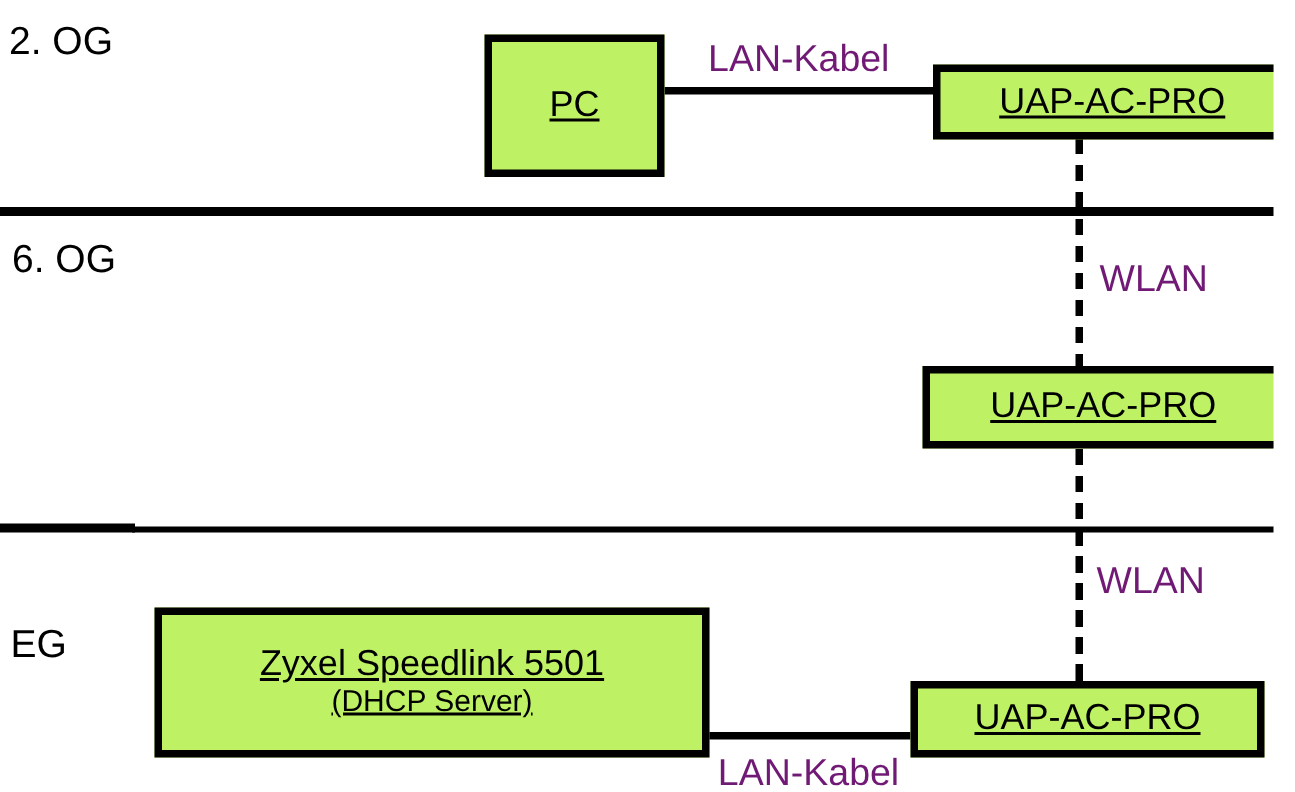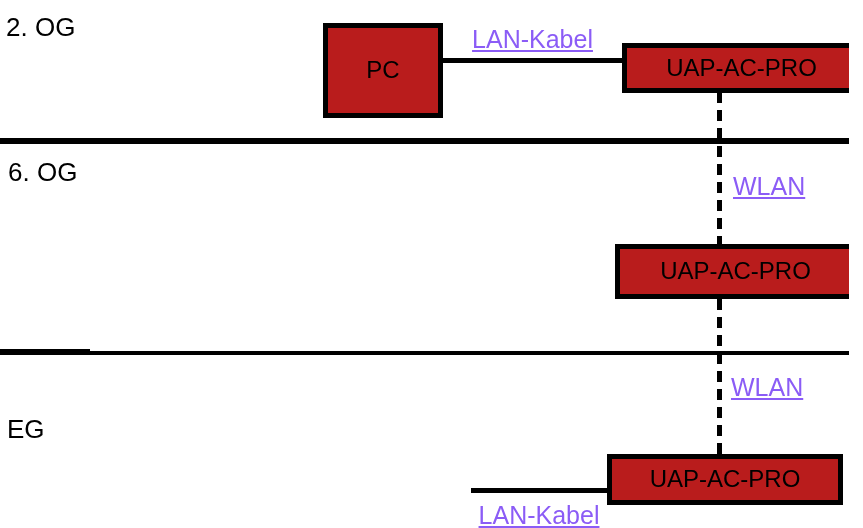--- a/index.html
+++ b/index.html
@@ -25,25 +25,26 @@
     white-space: nowrap;
   }
 
   .divider {
     background: #000;
   }
 
   .node-box {
     box-sizing: border-box;
     border: 5px solid #000;
-    background: #b91c1c;
+    background: #bef264;
     display: flex;
     flex-direction: column;
     align-items: center;
     justify-content: center;
+    text-decoration: underline;
   }
   .node-label {
     font-size: 24px;
     line-height: 1.1;
     color: #000;
     white-space: nowrap;
     text-align: center;
   }
   .node-sublabel {
     font-size: 20px;
@@ -52,23 +53,22 @@
     white-space: nowrap;
     text-align: center;
   }
 
   .wire {
     background: #000;
   }
   .wire-label {
     font-size: 25px;
     line-height: 1.1;
-    color: #8b5cf6;
+    color: #701a75;
     white-space: nowrap;
-    text-decoration: underline;
   }
   .wire-label.centered { text-align: center; }
 
   .wlan-link {
     width: 5px;
     background-image: repeating-linear-gradient(
       to bottom,
       #000 0px, #000 11px,
       transparent 11px, transparent 18px
     );
@@ -108,14 +108,18 @@
   </div>
 
   <div class="abs node-box" style="left:615px; top:244px; width:241px; height:55px;">
     <div class="node-label">UAP-AC-PRO</div>
   </div>
 
   <div class="abs node-box" style="left:607px; top:454px; width:236px; height:51px;">
     <div class="node-label">UAP-AC-PRO</div>
   </div>
 
+  <div class="abs node-box" style="left:103px; top:405px; width:370px; height:100px;">
+    <div class="node-label">Zyxel Speedlink 5501</div>
+    <div class="node-sublabel">(DHCP Server)</div>
+  </div>
 
 </div>
 
 </body></html>

